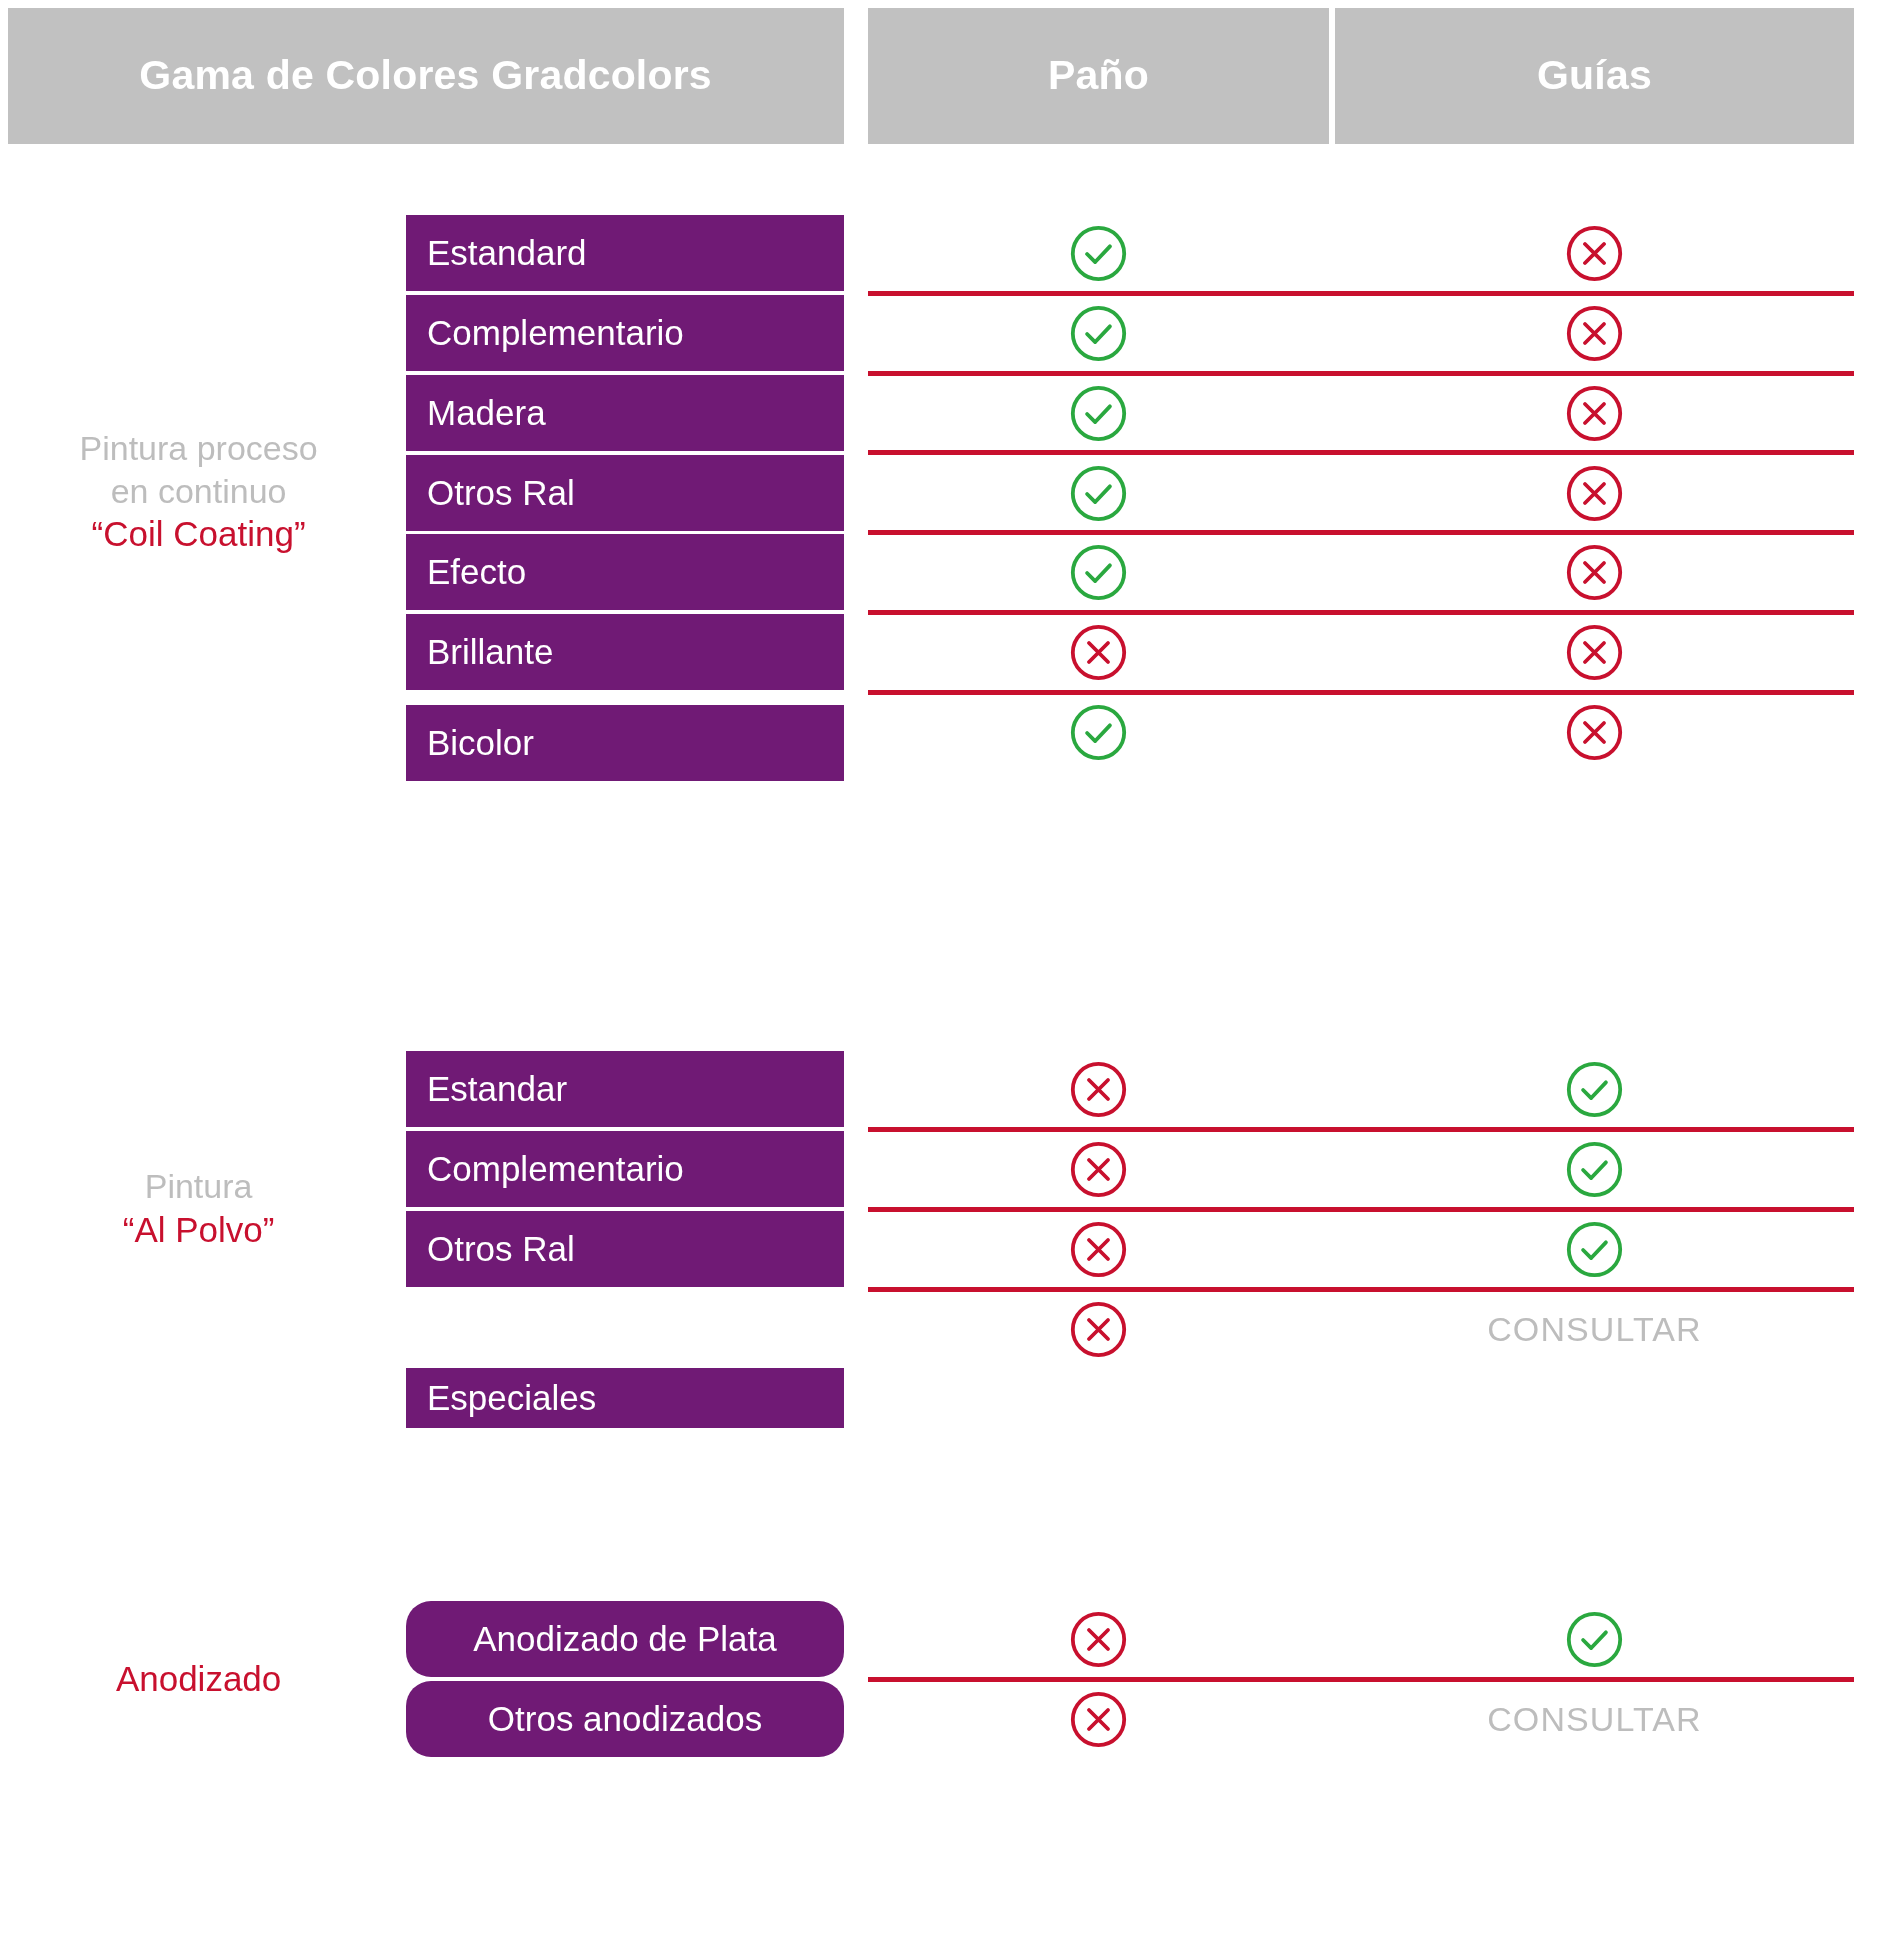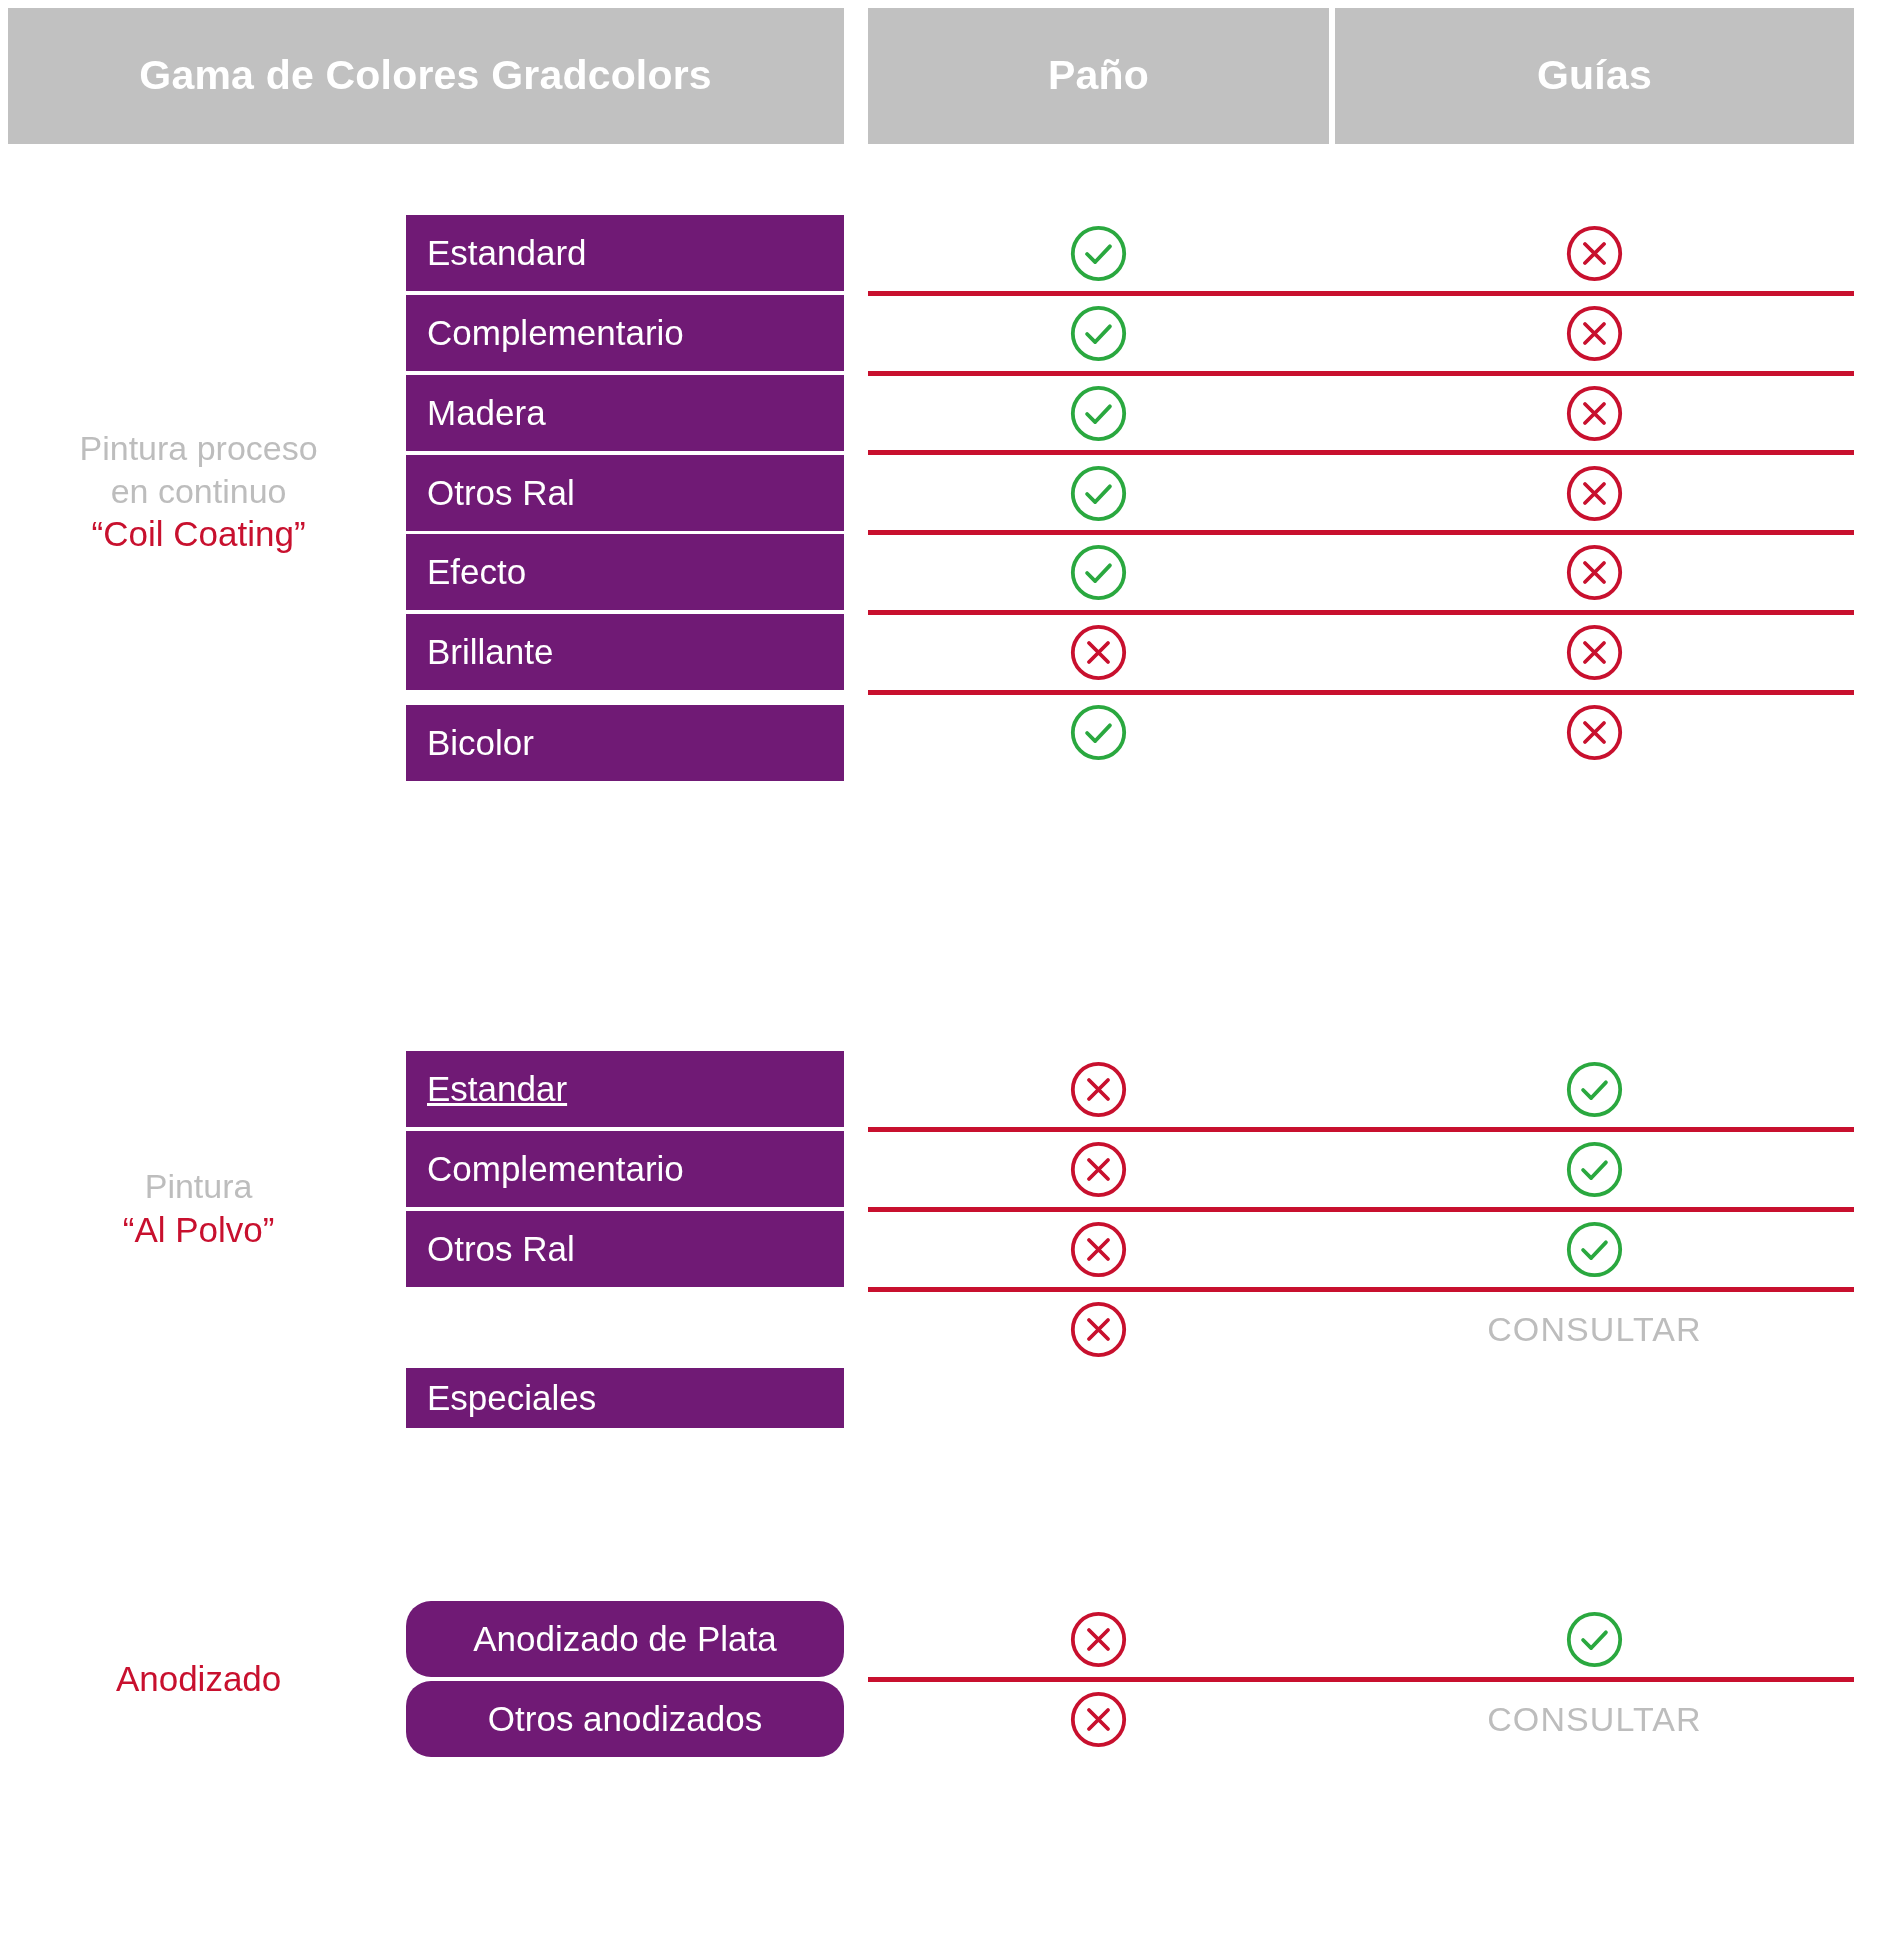--- a/index.html
+++ b/index.html
@@ -265,21 +265,21 @@
           <svg class="icon-svg" width="59" height="59" viewBox="0 0 62 62" aria-hidden="true">
             <circle cx="31" cy="31" r="27" fill="none" stroke="#c8102e" stroke-width="4"></circle>
             <path d="M21 21 L41 41 M41 21 L21 41" fill="none" stroke="#c8102e" stroke-width="4" stroke-linecap="round"></path>
           </svg>
         </span>
       </div>
       <div class="group-label" style="top:1165px;">
         <span class="gl-gray">Pintura</span>
         <span class="gl-red">“Al Polvo”</span>
       </div>
-      <div class="rowlabel" style="top:1051px;height:76px;text-decoration:underline;">
+      <div class="rowlabel" style="top:1051px;height:76px;">
         <span>Estandar</span>
       </div>
       <div class="cell col-pano" style="top:1051px;height:76px;">
         <span>
           <svg class="icon-svg" width="59" height="59" viewBox="0 0 62 62" aria-hidden="true">
             <circle cx="31" cy="31" r="27" fill="none" stroke="#c8102e" stroke-width="4"></circle>
             <path d="M21 21 L41 41 M41 21 L21 41" fill="none" stroke="#c8102e" stroke-width="4" stroke-linecap="round"></path>
           </svg>
         </span>
       </div>

